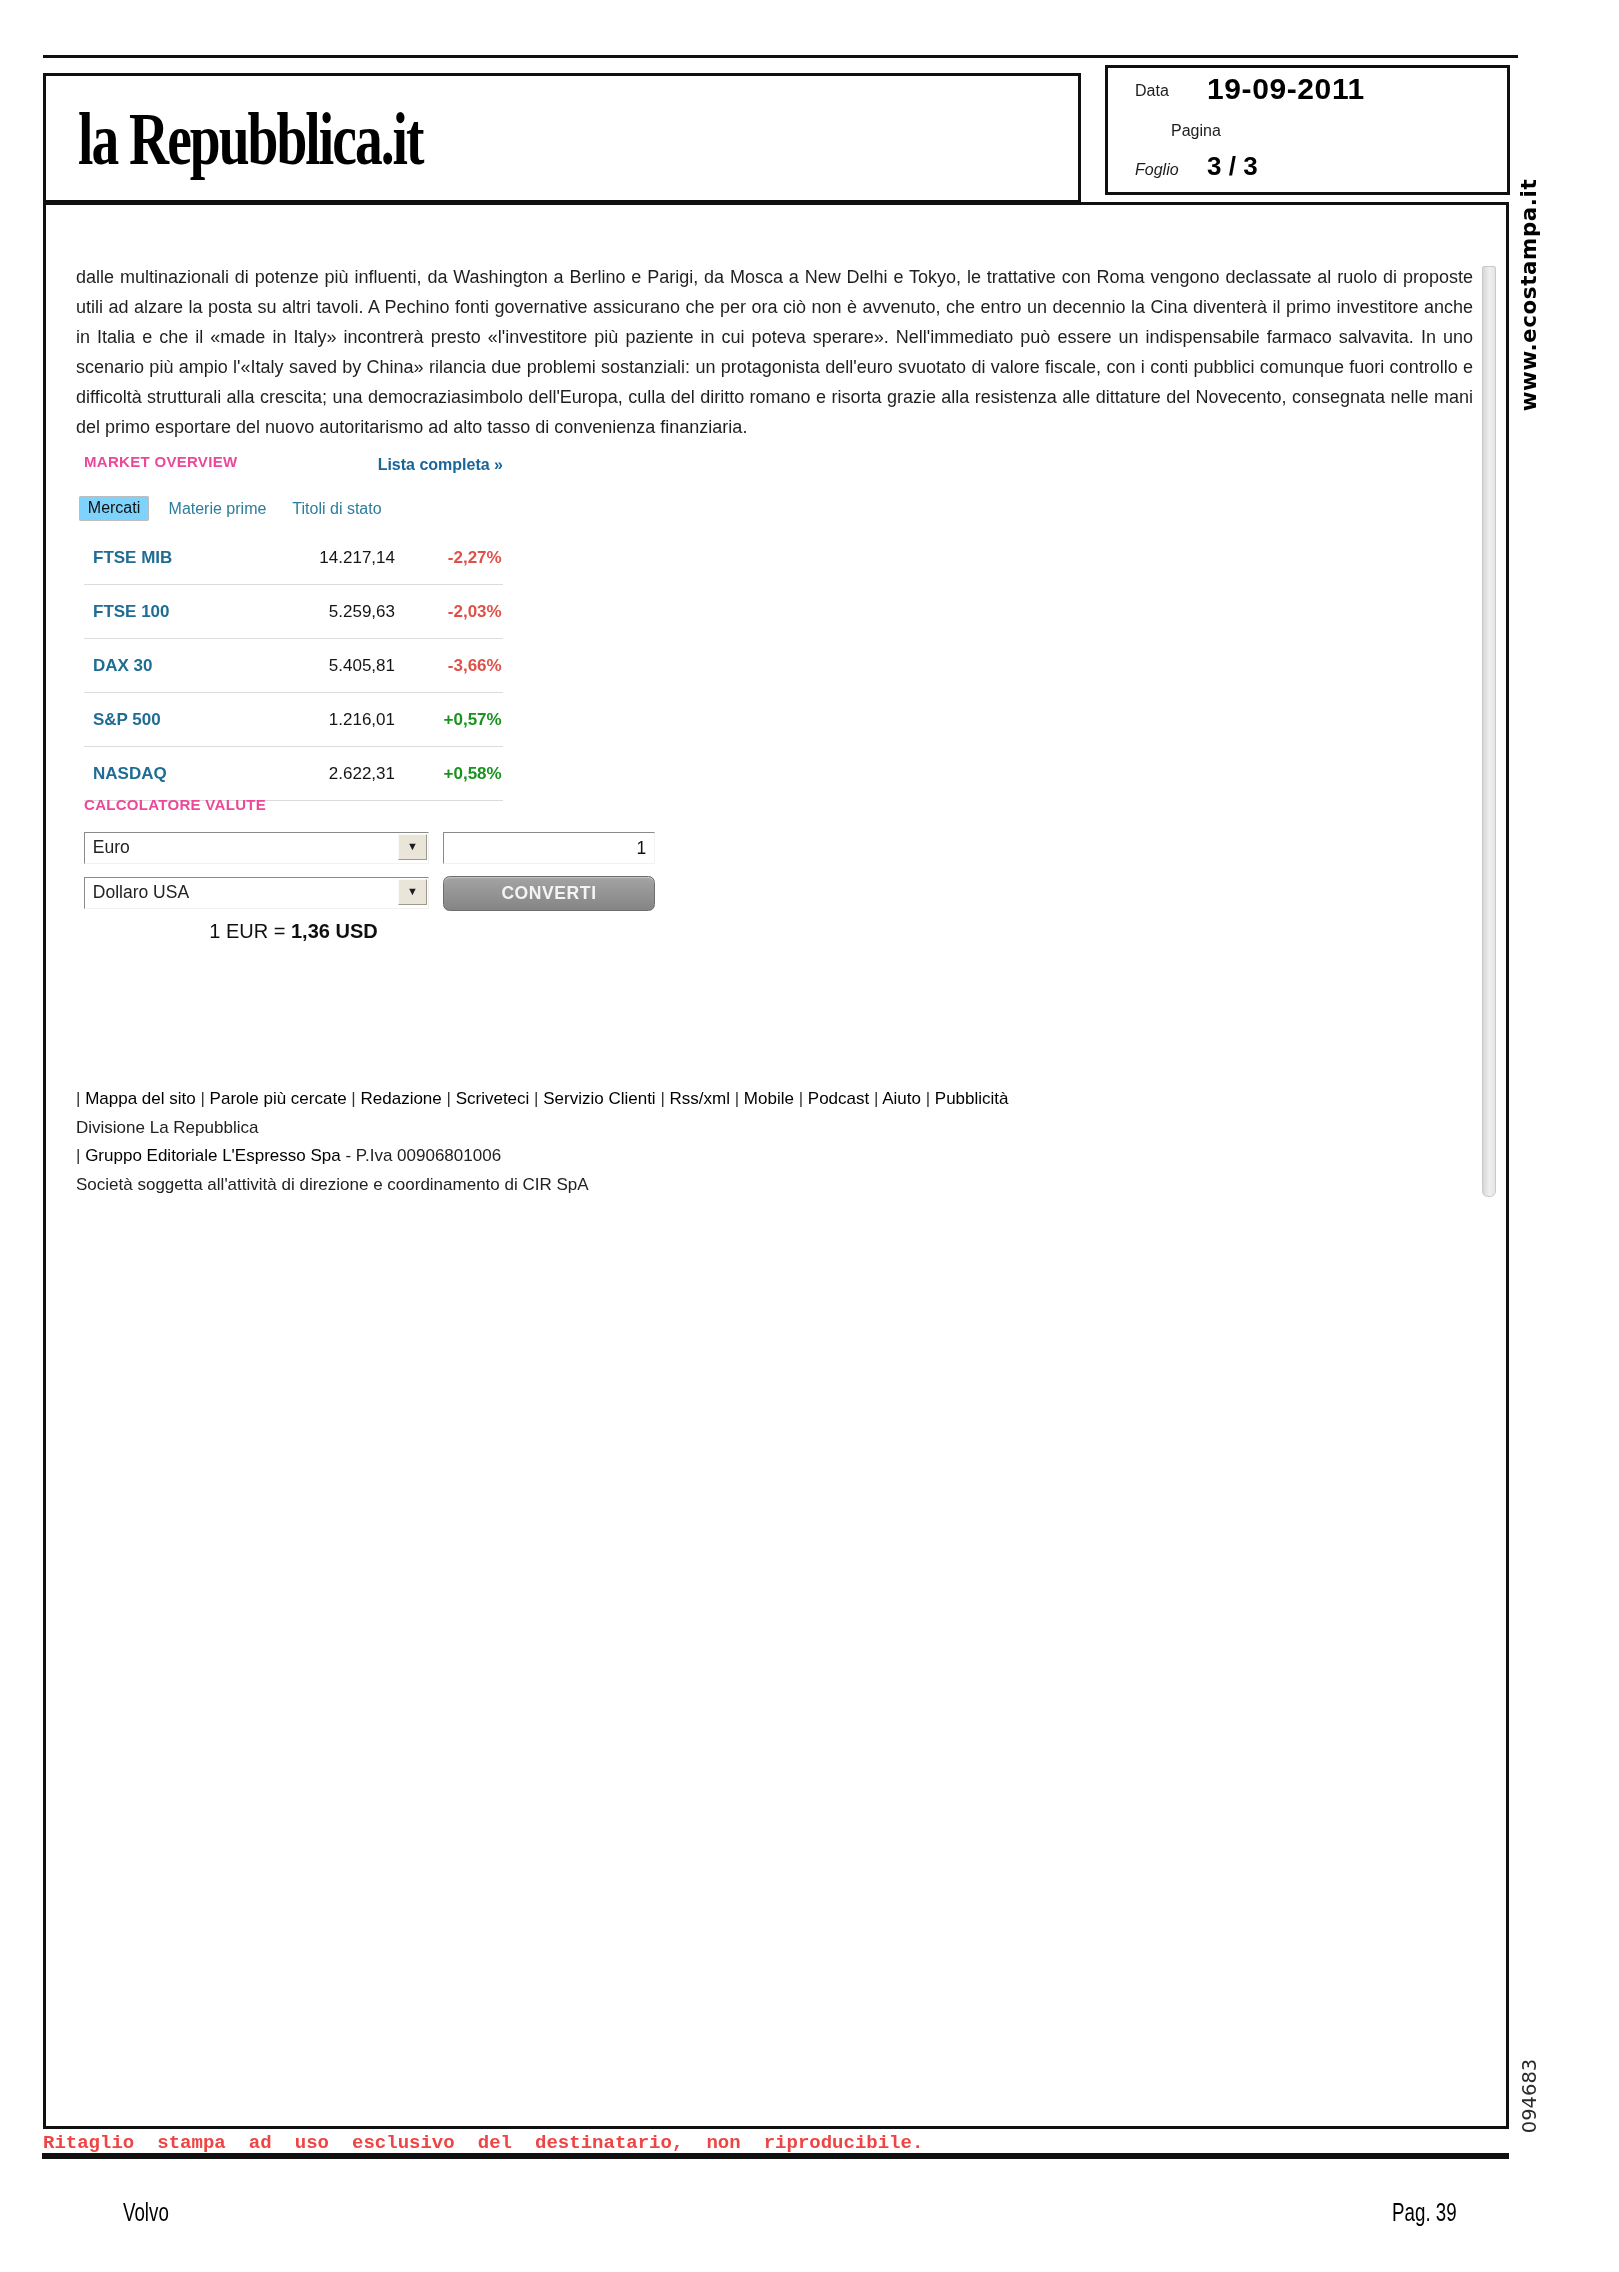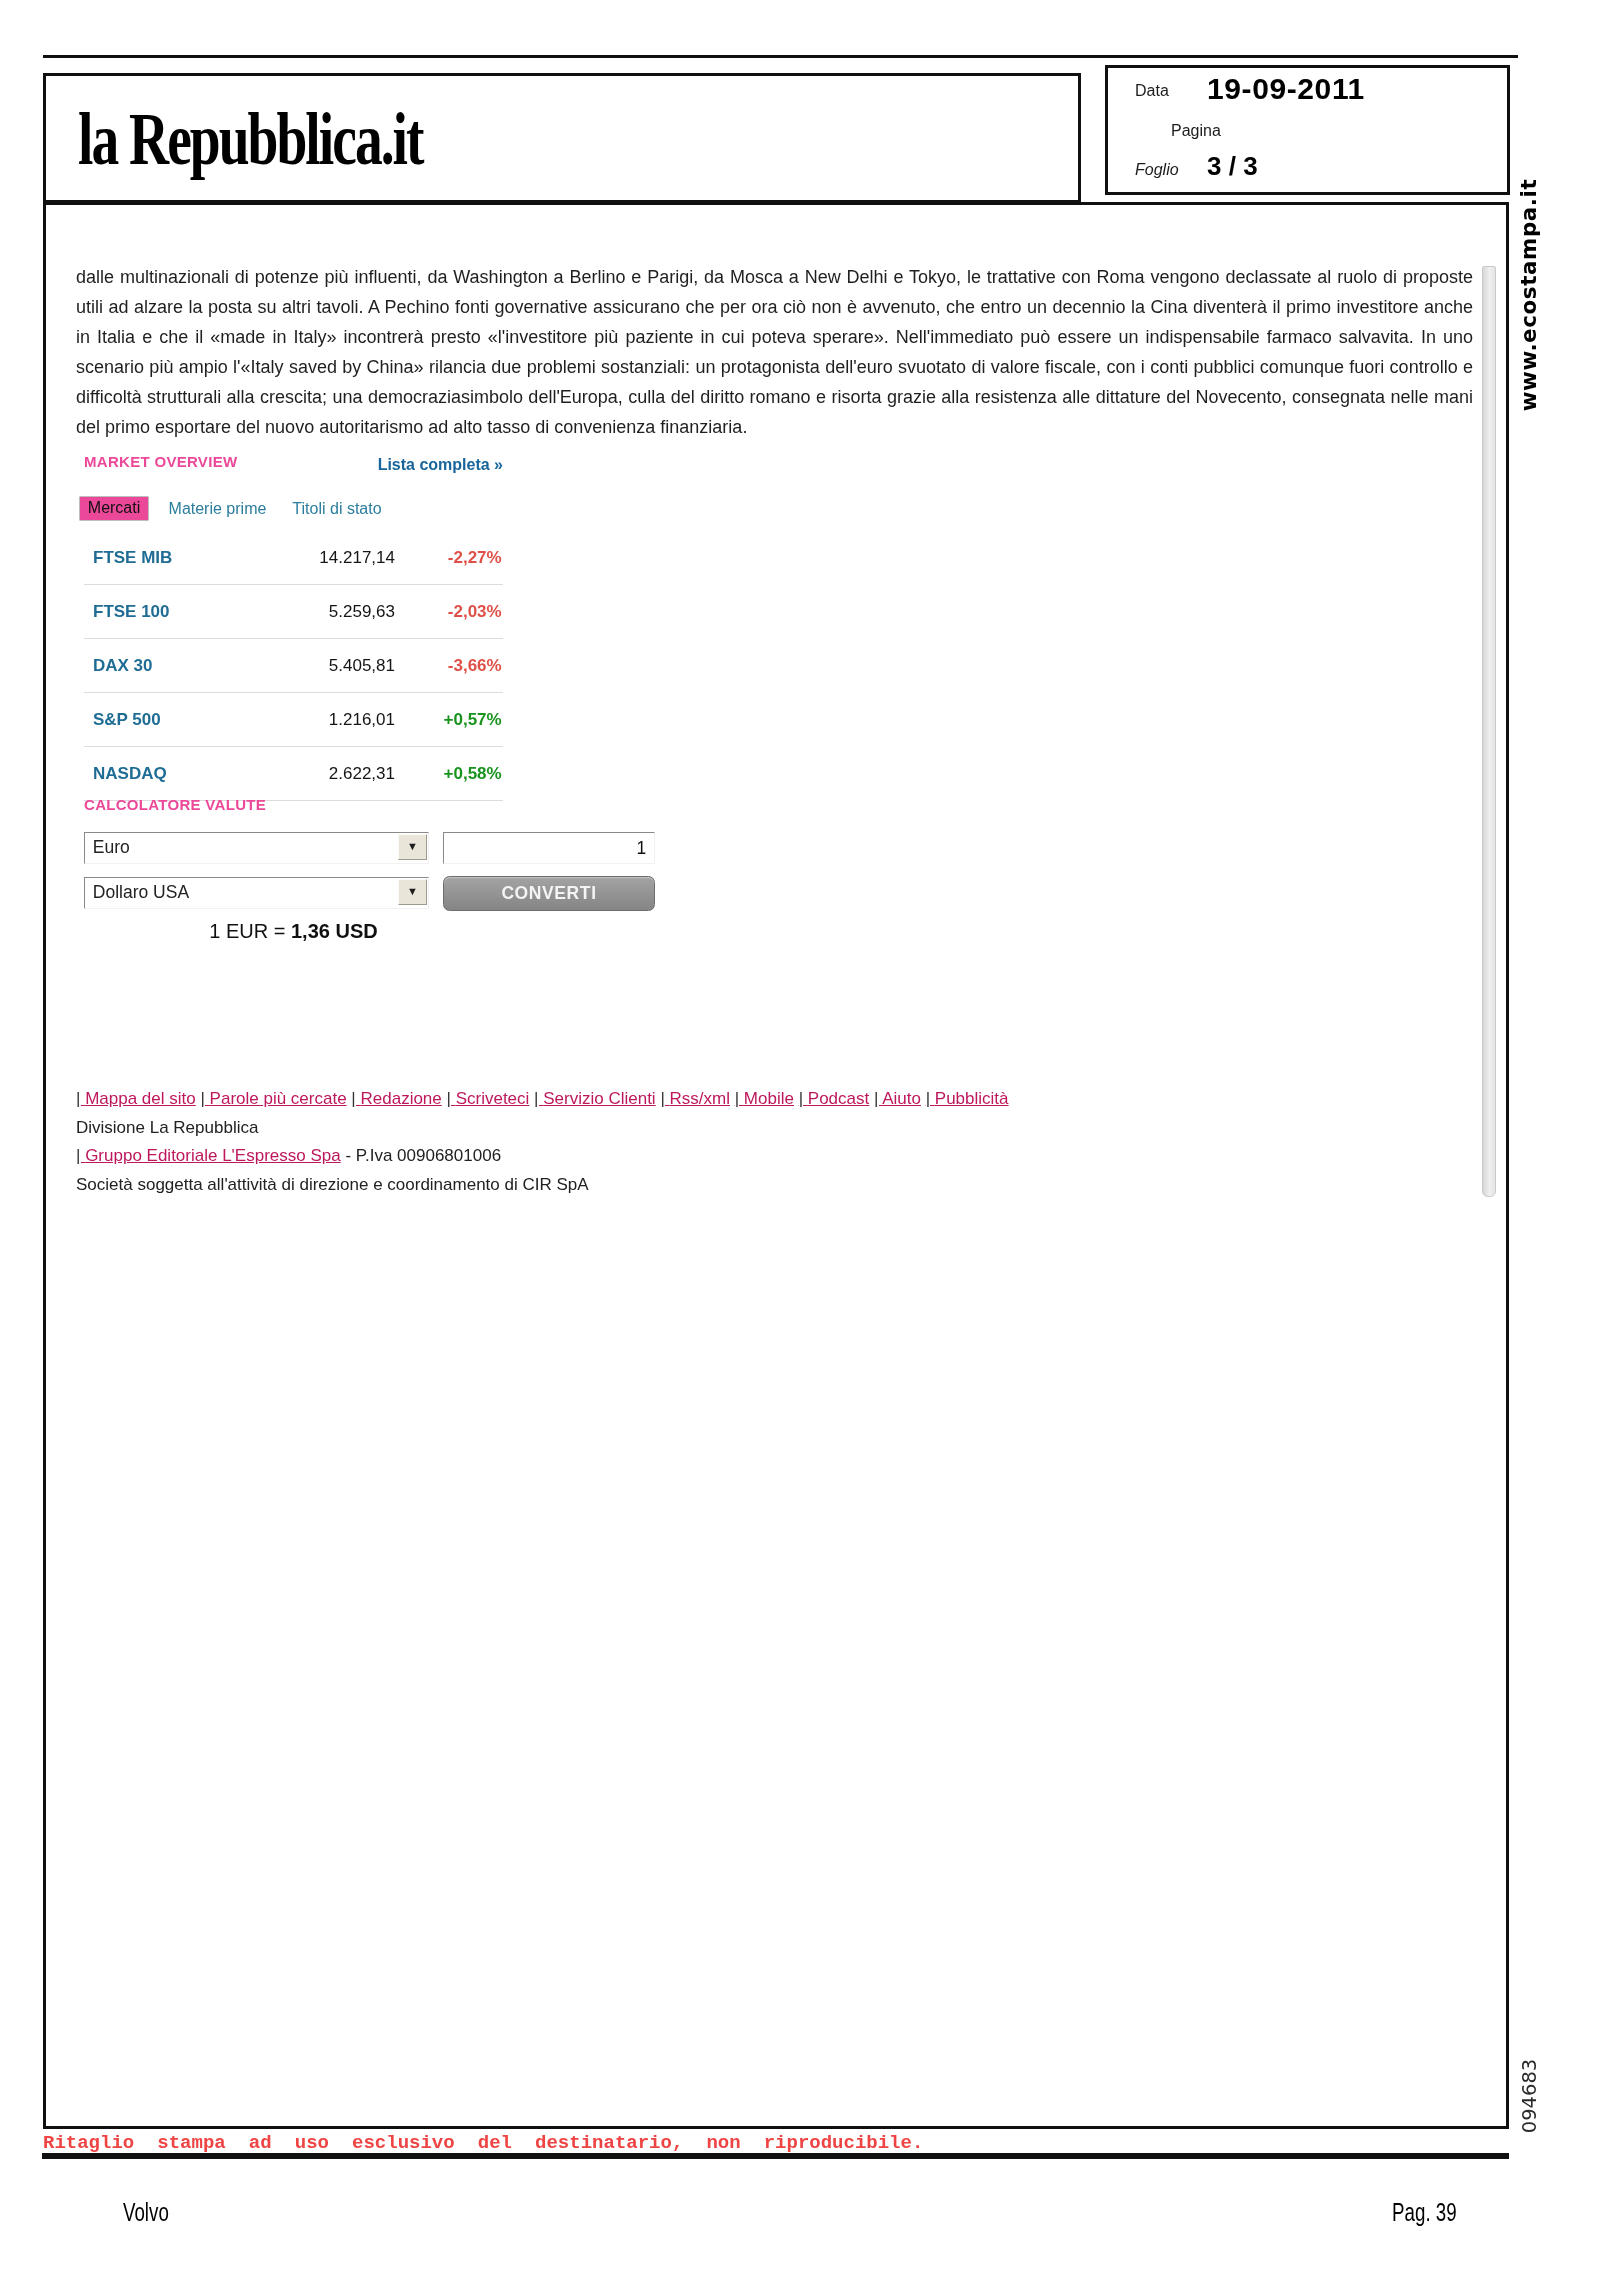--- a/index.html
+++ b/index.html
@@ -29,21 +29,21 @@
 
   
   .article{position:absolute;left:76px;top:262px;width:1397px;font-size:18px;
            line-height:30px;text-align:justify;color:#1f1f1f;}
 
   
   .sec-title{position:absolute;font-size:15px;font-weight:bold;color:#ec4899;letter-spacing:0.3px;}
   .lista{position:absolute;left:324px;top:456px;width:179px;text-align:right;
          font-size:16px;font-weight:bold;color:#17659b;cursor:pointer;}
   .tabs{position:absolute;left:79px;top:496px;font-size:16px;display:flex;align-items:center;}
-  .tab-sel{background:#ec4899;border:0.6px solid #bdbdbd;border-radius:1.3px;color:#101010;
+  .tab-sel{background:#7dd3fc;border:0.6px solid #bdbdbd;border-radius:1.3px;color:#101010;
            padding:1.9px 7.8px 3.2px 7.8px;}
   .tab-link{color:#2b7d9d;margin-left:19.5px;cursor:pointer;}
   .mtable{position:absolute;left:84px;top:531px;width:419px;}
   .mrow{position:relative;height:53px;line-height:53px;border-bottom:1.3px solid #dcdcdc;}
   .mname{position:absolute;left:9px;font-weight:bold;font-size:17px;color:#1f6c94;cursor:pointer;}
   .mval{position:absolute;right:108px;font-size:17px;color:#151515;}
   .mchg{position:absolute;right:1.3px;font-size:17px;font-weight:bold;}
   .down{color:#df5148;} .up{color:#18931d;}
 
   
@@ -59,21 +59,21 @@
   .cbtn{position:absolute;left:443px;top:876px;width:212px;height:35px;border-radius:6.5px;
         background:linear-gradient(#a3a3a3,#858585);border:1.3px solid #6e6e6e;
         box-shadow:inset 0 1.3px 0 #bfbfbf;color:#f4f4f4;font-weight:bold;font-size:17.5px;
         letter-spacing:0.6px;text-align:center;line-height:32px;box-sizing:border-box;cursor:pointer;}
   .result{position:absolute;left:84px;top:920px;width:419px;text-align:center;
           font-size:20px;color:#101010;}
   .result b{font-weight:bold;}
 
   
   .flines{position:absolute;left:76px;top:1085px;width:1363px;font-size:17px;line-height:28.6px;color:#222;}
-  .flink{color:#be185d;cursor:pointer;text-decoration:underline;}
+  .flink{color:#000000;cursor:pointer;}
   .flink::before{content:"| ";color:#333;cursor:default;}
 
   
   .disclaimer{position:absolute;left:43px;top:2132px;width:1466px;text-align:left;
               font-family:"Liberation Mono",monospace;font-weight:bold;font-size:19px;
               word-spacing:11.7px;color:#ef4444;}
   .cond{transform:scaleX(.72);white-space:nowrap;font-size:26px;color:#000;}
 </style>
 </head>
 <body>

